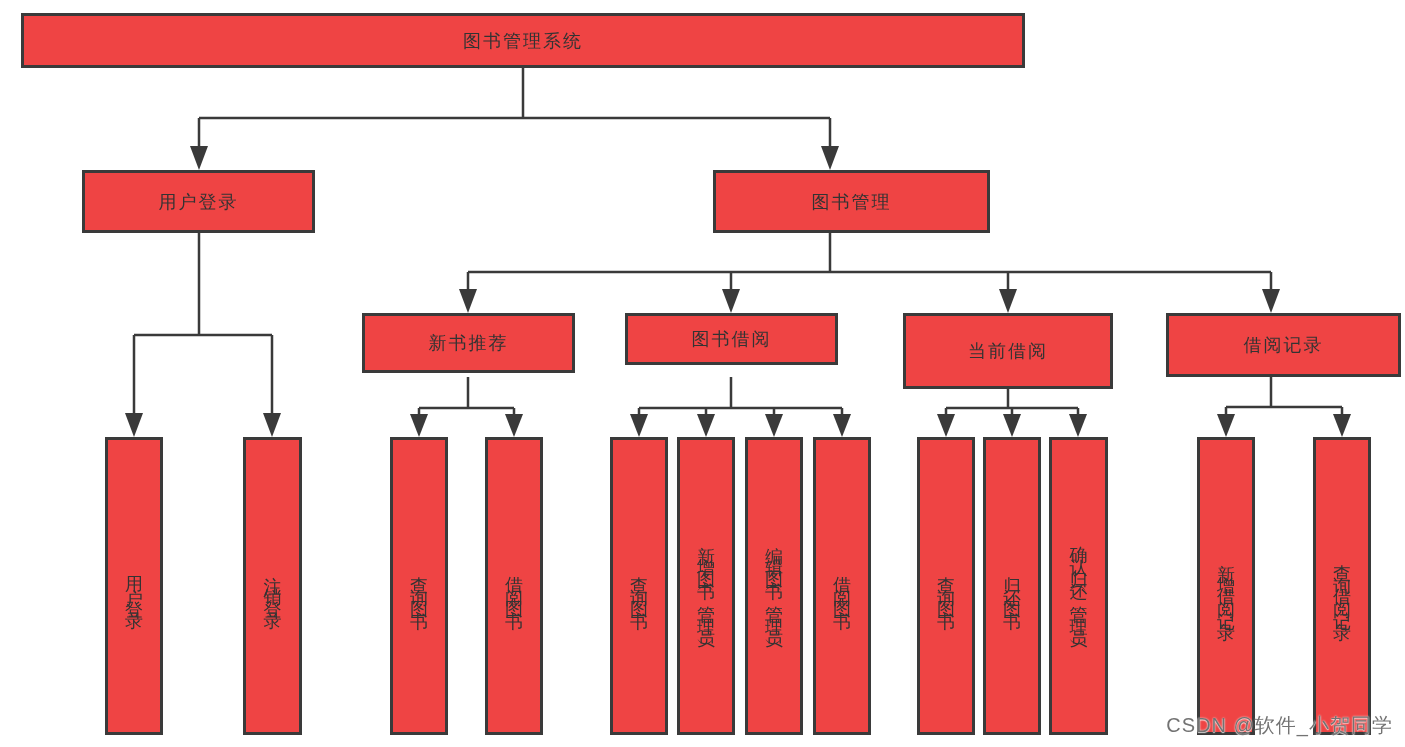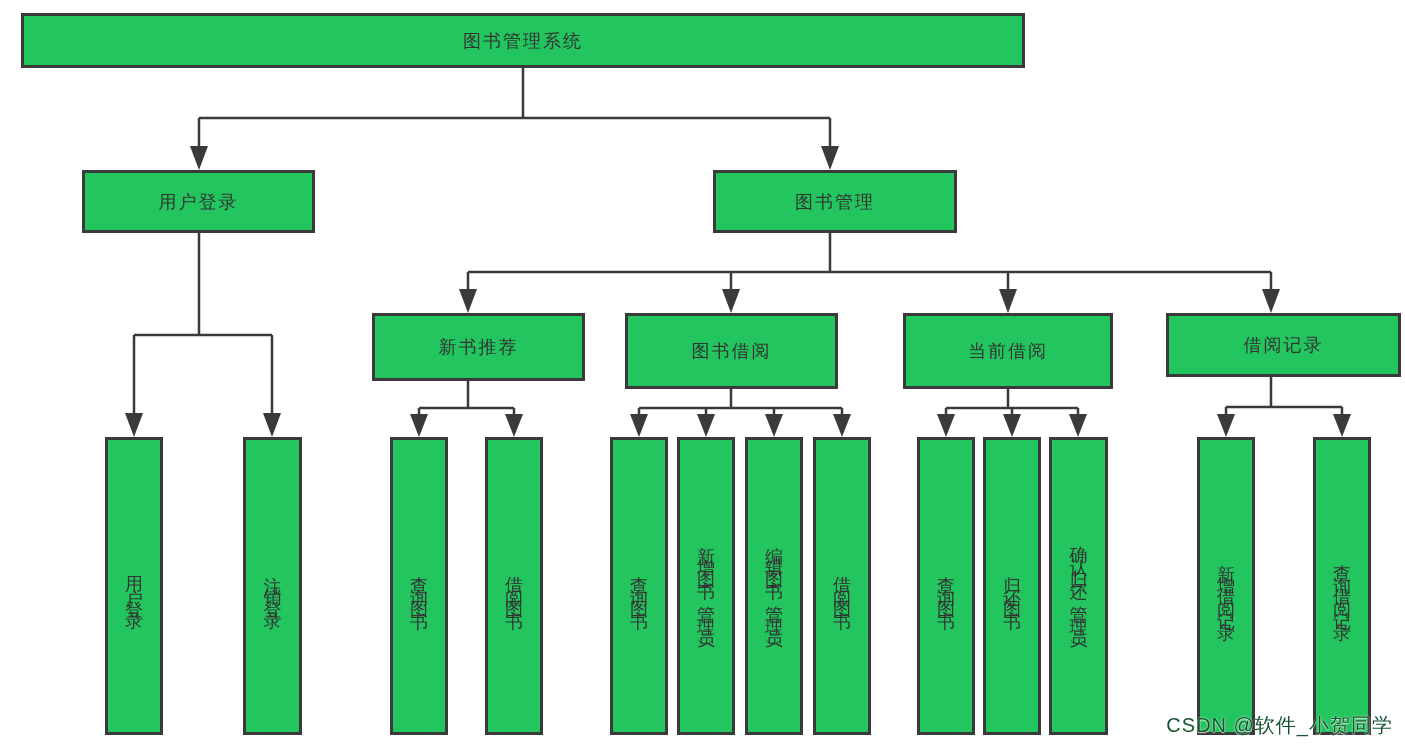--- a/index.html
+++ b/index.html
@@ -18,21 +18,21 @@
   #wires {
     position: absolute;
     left: 0; top: 0;
     width: 1405px;
     height: 747px;
     z-index: 1;
   }
   .box {
     position: absolute;
     box-sizing: border-box;
-    background: #22c55e;
+    background: #ef4444;
     border: 3px solid #3a3a3a;
     color: #333333;
     display: flex;
     align-items: center;
     justify-content: center;
     z-index: 2;
   }
   .h-box {
     font-size: 18px;
     letter-spacing: 2px;
@@ -45,21 +45,21 @@
     letter-spacing: 12px;
     line-height: 1;
     color: #333333;
   }
   .watermark {
     position: absolute;
     right: 12px;
     bottom: 8px;
     z-index: 3;
     font-size: 20px;
-    color: #14532d;
+    color: #737373;
     letter-spacing: 1px;
     text-shadow: 0 0 2px rgba(255,255,255,0.9), 0 1px 1px rgba(255,255,255,0.7);
     white-space: nowrap;
   }
 </style>
 </head>
 <body>
 
 <div id="stage">
 
@@ -99,24 +99,24 @@
       <polygon points="1003,414 1021,414 1012,437"></polygon>
       <polygon points="1069,414 1087,414 1078,437"></polygon>
       <polygon points="1217,414 1235,414 1226,437"></polygon>
       <polygon points="1333,414 1351,414 1342,437"></polygon>
     </g>
   </svg>
 
   <div class="box h-box" style="left:21px; top:13px; width:1004px; height:55px;">图书管理系统</div>
 
   <div class="box h-box" style="left:82px; top:170px; width:233px; height:63px;">用户登录</div>
-  <div class="box h-box" style="left:713px; top:170px; width:244px; height:63px;">图书管理</div>
+  <div class="box h-box" style="left:713px; top:170px; width:277px; height:63px;">图书管理</div>
 
-  <div class="box h-box" style="left:362px; top:313px; width:213px; height:68px;margin-left:10px;">新书推荐</div>
-  <div class="box h-box" style="left:625px; top:313px; width:213px; height:76px;">图书借阅</div>
+  <div class="box h-box" style="left:362px; top:313px; width:213px; height:60px;">新书推荐</div>
+  <div class="box h-box" style="left:625px; top:313px; width:213px; height:52px;">图书借阅</div>
   <div class="box h-box" style="left:903px; top:313px; width:210px; height:76px;">当前借阅</div>
   <div class="box h-box" style="left:1166px; top:313px; width:235px; height:64px;">借阅记录</div>
 
   <div class="box v-box" style="left:105px; top:437px; width:58px; height:298px;">
     <span class="v-label">用户登录</span>
   </div>
   <div class="box v-box" style="left:243px; top:437px; width:59px; height:298px;">
     <span class="v-label">注销登录</span>
   </div>
 

